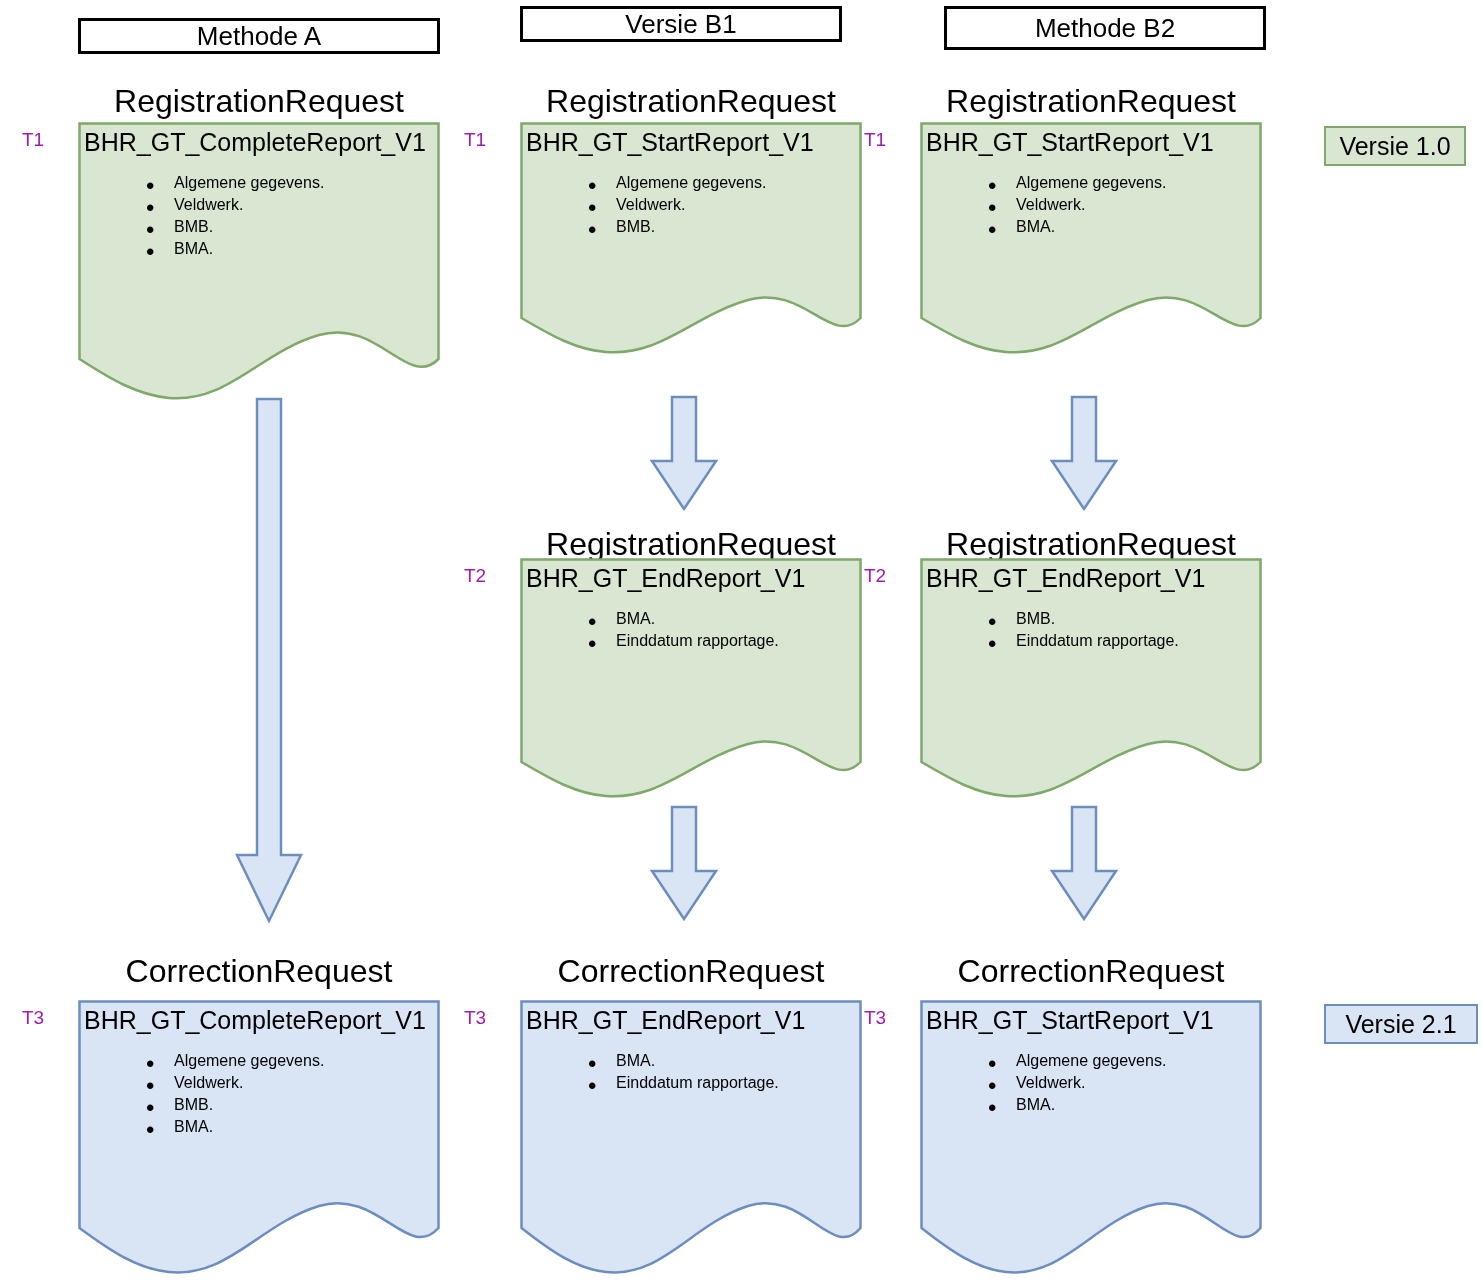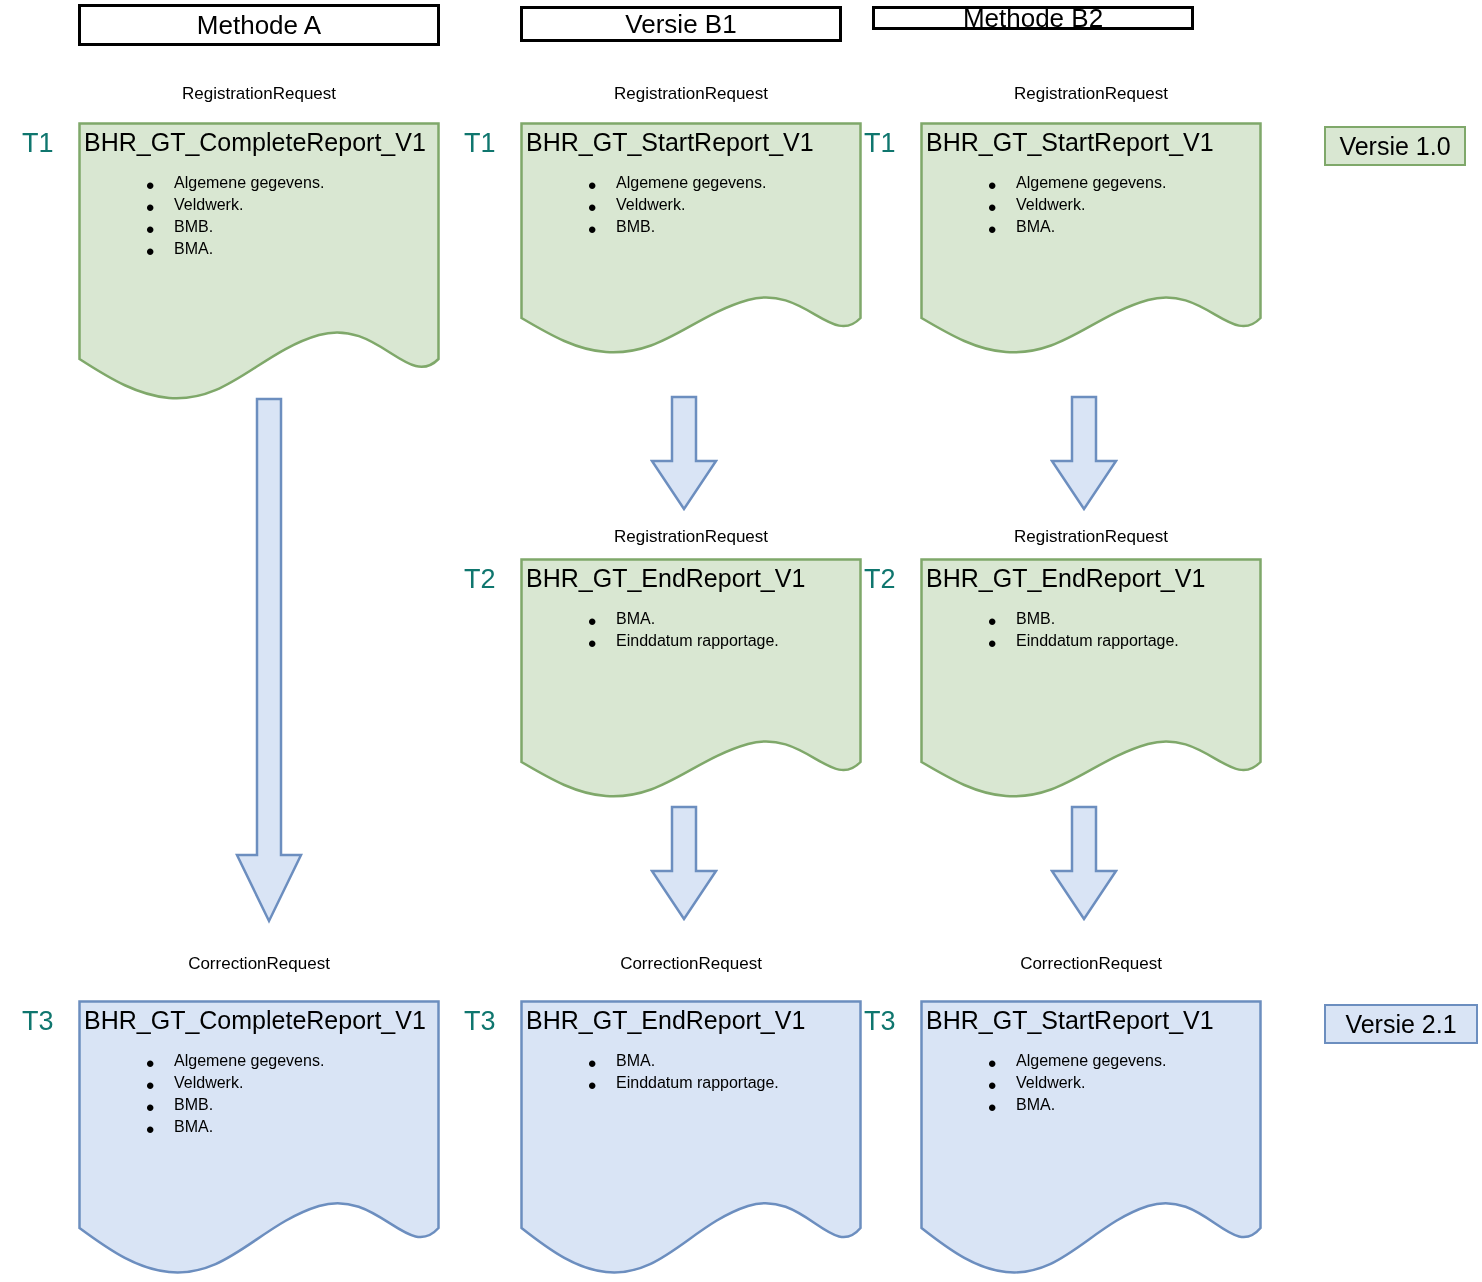--- a/index.html
+++ b/index.html
@@ -75,33 +75,33 @@
     position: absolute;
     left: 6px;
     top: -2px;
     font-size: 24px;
     line-height: 1.32;
   }
 
   
   .doc-caption {
     position: absolute;
-    font-size: 17px;
+    font-size: 32px;
     line-height: 1;
     color: #000000;
     white-space: nowrap;
     text-align: center;
   }
 
   
   .t-label {
     position: absolute;
-    font-size: 27px;
+    font-size: 19px;
     line-height: 1;
-    color: #0f766e;
+    color: #a21caf;
     white-space: nowrap;
   }
 
   
   .versie-chip {
     position: absolute;
     box-sizing: border-box;
     display: flex;
     align-items: center;
     justify-content: center;
@@ -122,23 +122,23 @@
   .arrow {
     position: absolute;
   }
   .arrow svg { display: block; width: 100%; height: 100%; }
 </style>
 </head>
 <body>
 
 <div id="canvas">
 
-  <div class="col-header" style="left:78px; top:4px; width:362px; height:42px;">Methode A</div>
+  <div class="col-header" style="left:78px; top:18px; width:362px; height:36px;">Methode A</div>
   <div class="col-header" style="left:520px; top:6px; width:322px; height:36px;">Versie B1</div>
-  <div class="col-header" style="left:872px; top:6px; width:322px; height:24px;">Methode B2</div>
+  <div class="col-header" style="left:944px; top:6px; width:322px; height:44px;">Methode B2</div>
 
   <div class="doc-caption" style="left:78px; top:85px; width:362px;">RegistrationRequest</div>
   <div class="t-label" style="left:22px; top:130px;">T1</div>
   <div class="doc-card" style="left:78px; top:122px; width:362px; height:278px;">
     <svg class="doc-svg" viewBox="0 0 362 278" preserveAspectRatio="none">
       <path d="M1.5,1.5 L360.5,1.5 L360.5,237 C330,268 300,196 241,213
                C182,230 150,281 91,276 C60,273 34,258 1.5,237 Z" fill="#D9E7D2" stroke="#7FA86A" stroke-width="2.5"></path>
     </svg>
     <div class="doc-body">
       <div class="doc-title">BHR_GT_CompleteReport_V1</div>

